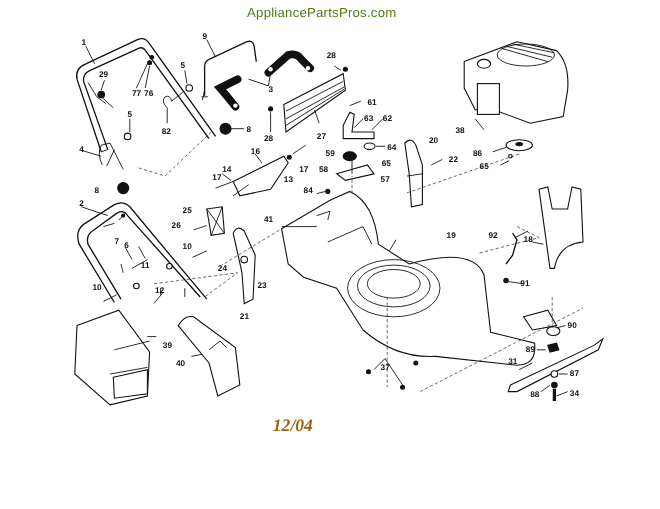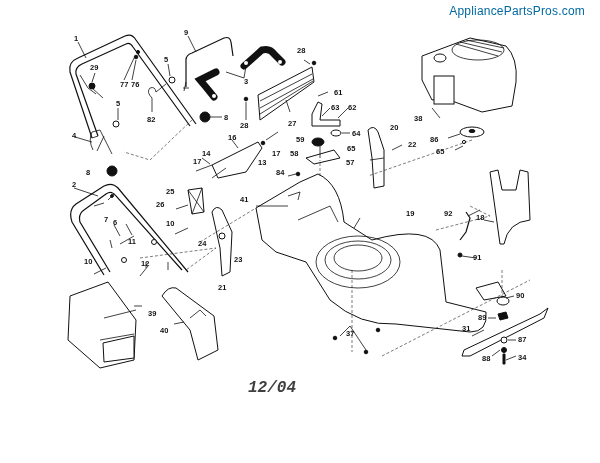--- a/index.html
+++ b/index.html
@@ -1,20 +1,20 @@
 <!DOCTYPE html>
 <html><head>
 <meta charset="utf-8">
 <style>
   html, body { margin: 0; padding: 0; background: #ffffff; }
   body { width: 600px; height: 463px; position: relative; overflow: hidden; font-family: "Liberation Sans", sans-serif; }
-  .watermark { position: absolute; top: 4px; left: 0; width: 585px; text-align: right; font-size: 12px; color: #0369a1; letter-spacing: 0.2px; }
+  .watermark { position: absolute; top: 4px; left: 0; width: 585px; text-align: center; font-size: 12px; color: #4d7c0f; letter-spacing: 0.2px; }
   svg.diagram { position: absolute; left: 0; top: 0; }
   .lbl { font-family: "Liberation Sans", sans-serif; font-size: 7.5px; font-weight: bold; fill: #111; }
-  .date { position: absolute; left: 248px; top: 379px; font-family: Liberation Mono, monospace; font-style: italic; font-weight: bold; font-size: 16px; color: #404040; }
+  .date { position: absolute; left: 248px; top: 379px; font-family: Liberation Serif, serif; font-style: italic; font-weight: bold; font-size: 16px; color: #a16207; }
   .ln { stroke: #111; stroke-width: 0.8; fill: none; }
   .thick { stroke: #111; stroke-width: 1.2; fill: none; }
   .part { stroke: #111; stroke-width: 1; fill: #fff; }
   .dash { stroke: #222; stroke-width: 0.6; fill: none; stroke-dasharray: 3 2; }
   .blk { fill: #111; stroke: #111; stroke-width: 1; }
 </style>
 </head>
 <body>
 
 <div class="watermark">AppliancePartsPros.com</div>

